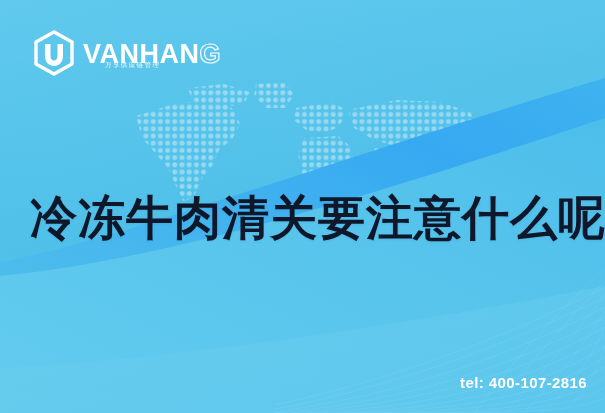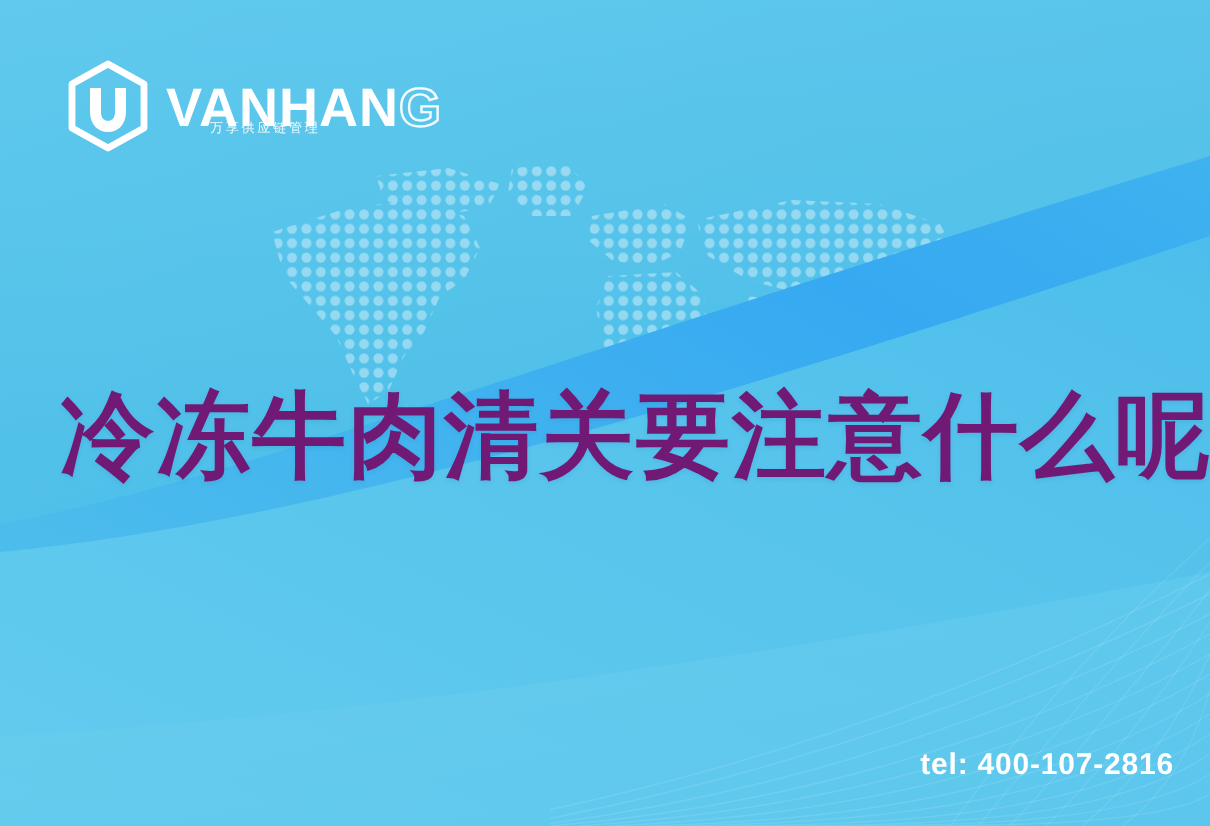--- a/index.html
+++ b/index.html
@@ -109,21 +109,21 @@
   }
 
   
   .headline {
     position: absolute;
     left: 30px;
     top: 192px;
     width: 560px;
     font-size: 47px;
     font-weight: 700;
-    color: #701a75;
+    color: #0f172a;
     letter-spacing: 1px;
     line-height: 1.12;
     white-space: nowrap;
     text-shadow: 0 1px 2px rgba(40,130,180,0.18);
   }
 
   
   .tel {
     position: absolute;
     right: 18px;

